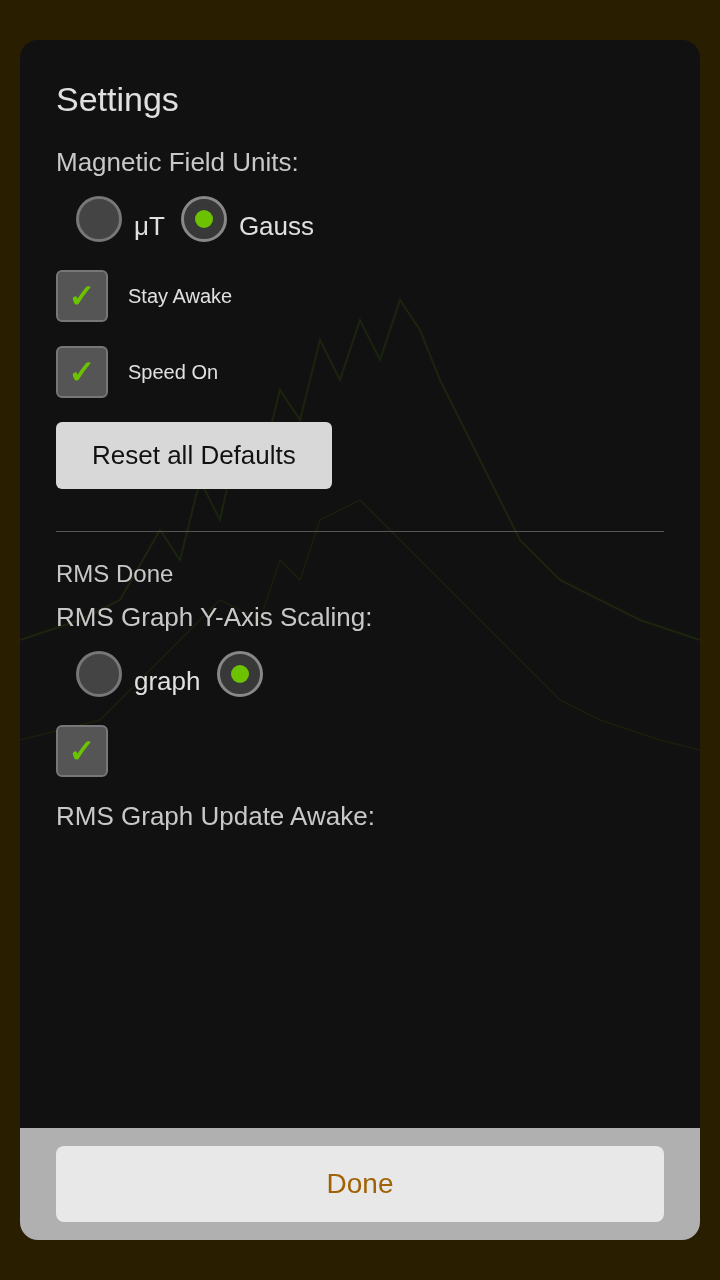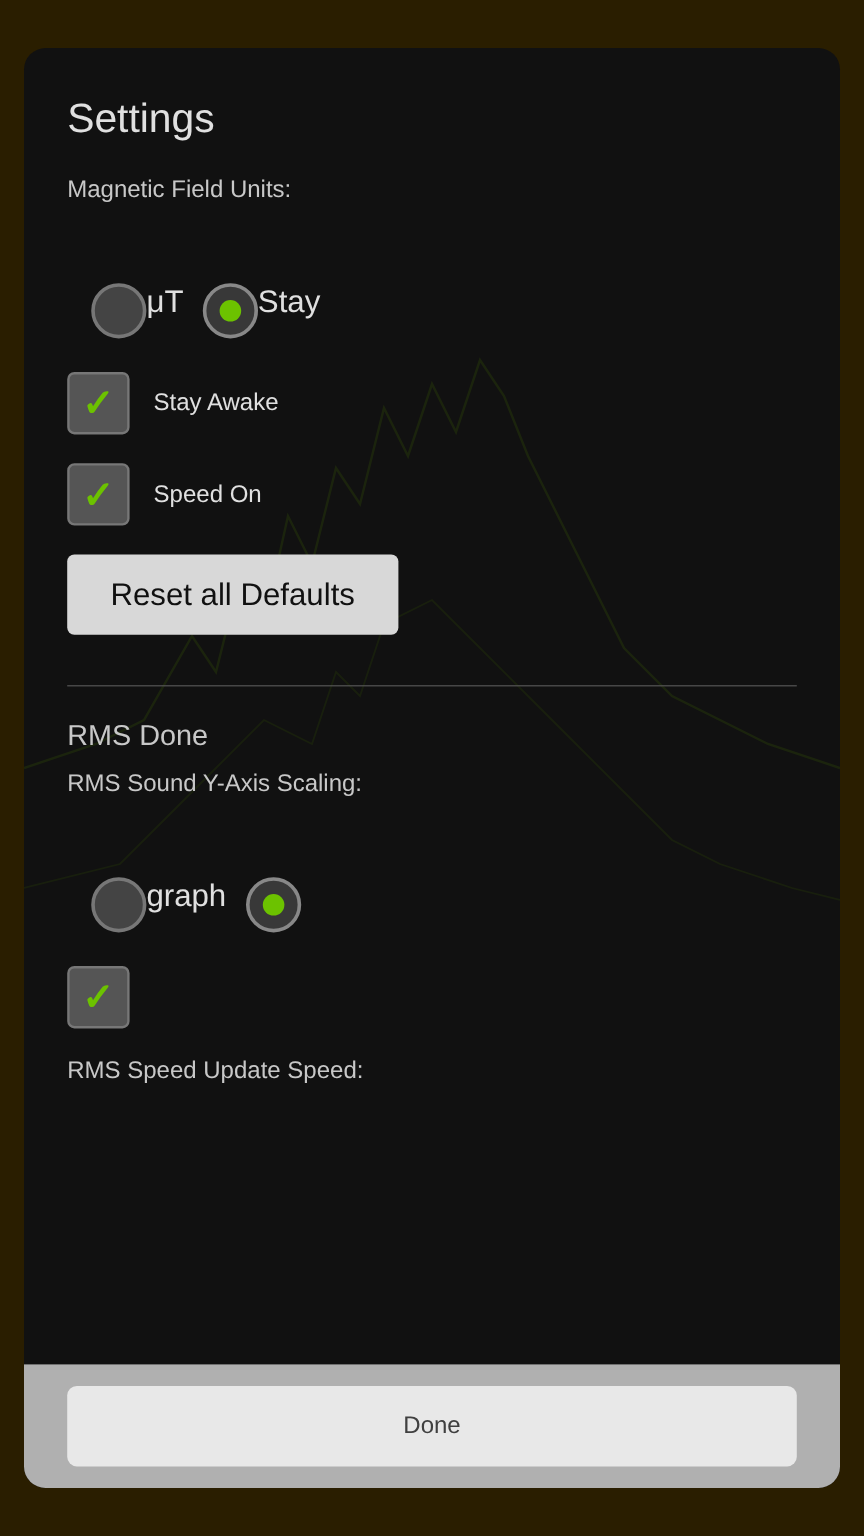--- a/index.html
+++ b/index.html
@@ -46,37 +46,37 @@
 
     .page-title {
       color: #e0e0e0;
       font-size: 34px;
       font-weight: 400;
       margin-bottom: 28px;
     }
 
     .section-label {
       color: #c8c8c8;
-      font-size: 20px;
+      font-size: 26px;
       margin-bottom: 18px;
     }
 
     .radio-group {
       display: flex;
       align-items: center;
       gap: 16px;
       margin-bottom: 28px;
       padding-left: 20px;
     }
 
     .radio-option {
       display: flex;
-      align-items: flex-start;
-      cursor: pointer;
-      margin-top: 48px;
+      align-items: flex-end;
+      gap: 12px;
+      cursor: pointer;
     }
 
     .radio-circle {
       width: 46px;
       height: 46px;
       border-radius: 50%;
       background: #444;
       border: 3px solid #777;
       display: flex;
       align-items: center;
@@ -169,22 +169,22 @@
       justify-content: center;
       flex-shrink: 0;
     }
 
     .done-button {
       background: #e8e8e8;
       border: none;
       border-radius: 8px;
       width: 100%;
       padding: 22px;
-      font-size: 20px;
-      color: #404040;
+      font-size: 28px;
+      color: #a16207;
       cursor: pointer;
       font-weight: 400;
     }
 
     
     .bg-chart svg {
       width: 100%;
       height: 100%;
     }
   </style>
@@ -214,21 +214,21 @@
         <div class="radio-circle">
           
         </div>
         <span class="radio-label">μT</span>
       </div>
 
       <div class="radio-option">
         <div class="radio-circle selected">
           <div class="radio-dot"></div>
         </div>
-        <span class="radio-label">Stay</span>
+        <span class="radio-label">Gauss</span>
       </div>
     </div>
 
     
     <div class="checkbox-row">
       <div class="checkbox-box">
         <span class="checkmark">✓</span>
       </div>
       <span class="checkbox-label">Stay Awake</span>
     </div>
@@ -242,21 +242,21 @@
     </div>
 
     
     <button class="reset-button">Reset all Defaults</button>
 
     <hr class="divider">
 
     
     <div class="section-title">RMS Done</div>
 
-    <div class="section-label">RMS Sound Y-Axis Scaling:</div>
+    <div class="section-label">RMS Graph Y-Axis Scaling:</div>
 
     <div class="radio-group">
 
       <div class="radio-option">
         <div class="radio-circle">
           
         </div>
         <span class="radio-label">graph</span>
       </div>
 
@@ -268,21 +268,21 @@
     </div>
 
     
     <div class="checkbox-row">
       <div class="checkbox-box">
         <span class="checkmark">✓</span>
       </div>
     </div>
 
     
-    <div class="section-label">RMS Speed Update Speed:</div>
+    <div class="section-label">RMS Graph Update Awake:</div>
 
     
     <div style="height: 40px;"></div>
 
   </div>
 
   <div class="done-bar">
     <button class="done-button">Done</button>
   </div>
 

